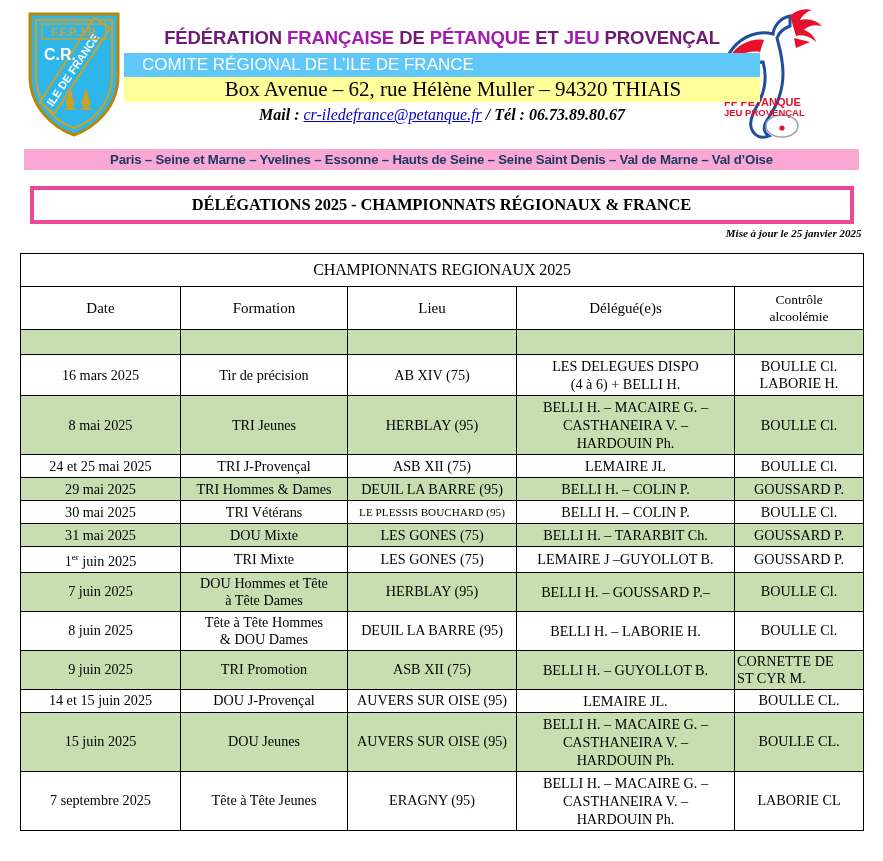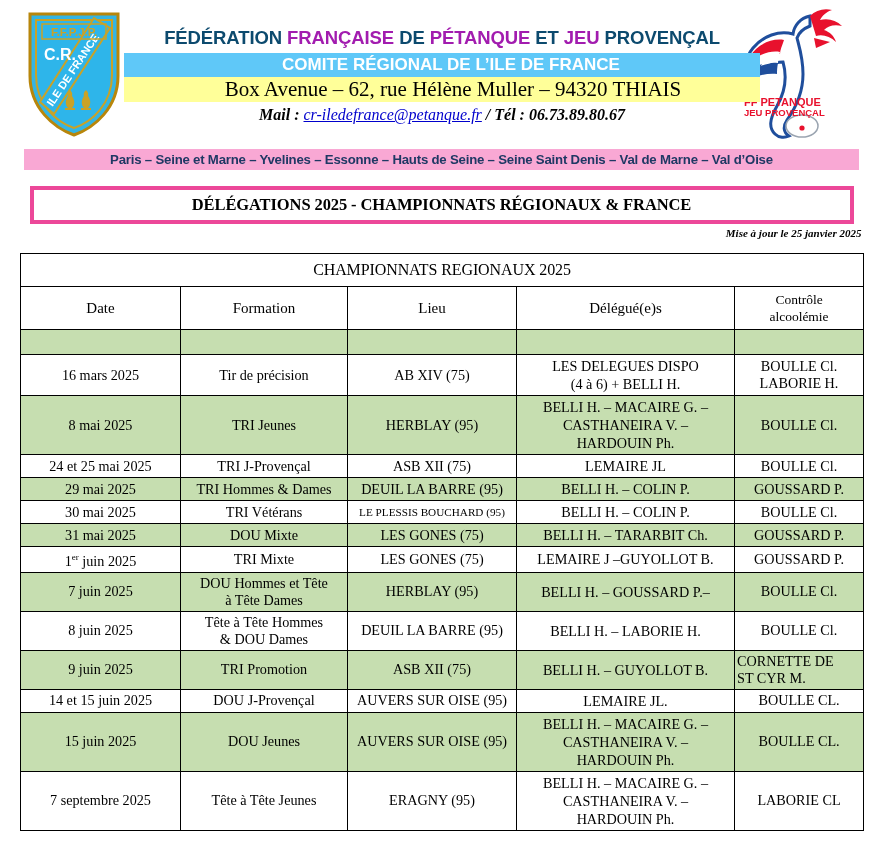--- a/index.html
+++ b/index.html
@@ -24,21 +24,21 @@
   }
   .logo-shield {
     position: absolute;
     left: 24px;
     top: 10px;
     width: 100px;
     height: 128px;
   }
   .logo-rooster {
     position: absolute;
-    left: 714px;
+    left: 694px;
     top: 4px;
     width: 160px;
     height: 140px;
     text-decoration: underline;
   }
   .head-text {
     position: absolute;
     left: 124px;
     top: 0;
     width: 636px;
@@ -46,29 +46,28 @@
   }
   .fed-line {
     text-align: center;
     font-family: "Liberation Sans", sans-serif;
     font-weight: bold;
     font-size: 18.5px;
     letter-spacing: -0.1px;
     padding-top: 27px;
     white-space: nowrap;
   }
-  .w-navy { color: #0c4a6e; }
+  .w-navy { color: #701a75; }
   .w-red  { color: #a21caf; }
 
   .bar-blue {
     background: #5FC8F8;
     color: #ffffff;
-    text-align: center;
     font-family: "Liberation Sans", sans-serif;
-    font-weight: bold;
+    font-weight: normal;
     font-size: 17px;
     line-height: 24px;
     margin-top: 4px;
     padding-left: 18px;
   }
   .bar-yellow {
     background: #FFFF99;
     text-align: center;
     font-size: 21px;
     line-height: 25px;

